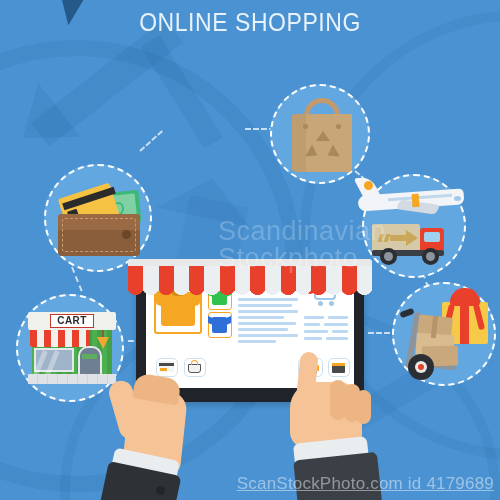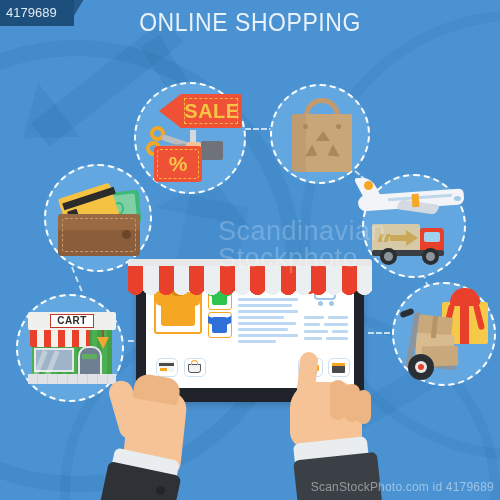--- a/index.html
+++ b/index.html
@@ -32,21 +32,21 @@
     position:absolute;top:0;left:0;width:74px;height:26px;background:#1d4f7c;
     color:#dfe9f2;font-size:13px;line-height:26px;padding-left:6px;box-sizing:border-box;
   }
   .wm-tag-fold{
     position:absolute;top:0;left:62px;width:0;height:0;
     border-left:26px solid #1d4f7c;border-bottom:26px solid transparent;
     transform:rotate(-14deg);transform-origin:top left;opacity:.85;
   }
   .wm-bottom{
     position:absolute;right:6px;bottom:6px;color:rgba(255,255,255,.45);
-    font-size:12px;letter-spacing:.2px;white-space:nowrap;
+    font-size:17px;letter-spacing:.2px;white-space:nowrap;text-decoration:underline;
   }
   .wm-center{
     position:absolute;left:218px;top:218px;width:300px;
     color:rgba(255,255,255,.22);font-size:27px;line-height:27px;
     letter-spacing:.5px;pointer-events:none;
   }
 
   
   .bubble{position:absolute;border-radius:50%;background:#63a7e0;
           border:2px dashed #ffffff;box-sizing:border-box;}
@@ -115,41 +115,20 @@
   <div class="title">ONLINE SHOPPING</div>
 
   <div class="link" style="left:245px;top:128px;width:30px;"></div>
   <div class="link" style="left:140px;top:150px;width:30px;transform:rotate(-42deg);transform-origin:left center;"></div>
   <div class="link" style="left:355px;top:170px;width:30px;transform:rotate(40deg);transform-origin:left center;"></div>
   <div class="link" style="left:72px;top:266px;width:26px;transform:rotate(68deg);transform-origin:left center;"></div>
   <div class="link" style="left:420px;top:262px;width:26px;transform:rotate(72deg);transform-origin:left center;"></div>
   <div class="link" style="left:128px;top:340px;width:22px;"></div>
   <div class="link" style="left:368px;top:332px;width:22px;"></div>
 
-  <div class="bubble" style="left:134px;top:82px;width:112px;height:112px;">
-
-    <div class="abs" style="left:54px;top:46px;width:6px;height:46px;background:#d7d8da;"></div>
-
-    <div class="abs" style="left:44px;top:10px;width:62px;height:34px;background:#ef5137;border-radius:2px;"></div>
-    <div class="tri" style="left:23px;top:10px;border-top:17px solid transparent;border-bottom:17px solid transparent;border-right:22px solid #ef5137;"></div>
-    <div class="abs" style="left:48px;top:14px;width:54px;height:26px;border:1px dashed #f6b93b;box-sizing:border-box;"></div>
-    <div class="abs" style="left:48px;top:16px;width:56px;text-align:center;color:#f6c445;font-size:20px;font-weight:bold;line-height:22px;letter-spacing:.5px;">SALE</div>
-
-    <div class="abs rnd skin" style="left:48px;top:58px;width:19px;height:17px;border-radius:5px;"></div>
-    <div class="abs" style="left:65px;top:57px;width:22px;height:19px;background:#6f7379;border-radius:2px;"></div>
-
-    <div class="abs rnd" style="left:14px;top:42px;width:15px;height:15px;border:4px solid #f5a623;box-sizing:border-box;"></div>
-    <div class="abs rnd" style="left:10px;top:57px;width:15px;height:15px;border:4px solid #f5a623;box-sizing:border-box;"></div>
-    <div class="abs" style="left:26px;top:50px;width:26px;height:6px;background:#b9bcc2;transform:rotate(18deg);transform-origin:left center;border-radius:2px;"></div>
-    <div class="abs" style="left:24px;top:62px;width:26px;height:6px;background:#9ea2a8;transform:rotate(-6deg);transform-origin:left center;border-radius:2px;"></div>
-
-    <div class="abs" style="left:18px;top:62px;width:48px;height:36px;background:#ef5137;border-radius:4px;"></div>
-    <div class="abs" style="left:21px;top:65px;width:42px;height:30px;border:1px dashed #f6b93b;box-sizing:border-box;border-radius:3px;"></div>
-    <div class="abs" style="left:21px;top:64px;width:42px;text-align:center;color:#f6c445;font-size:21px;font-weight:bold;line-height:32px;">%</div>
-  </div>
 
   <div class="bubble" style="left:270px;top:84px;width:100px;height:100px;">
     <div class="abs" style="left:32px;top:12px;width:36px;height:30px;border:5px solid #c49a6c;border-bottom:none;border-radius:18px 18px 0 0;box-sizing:border-box;"></div>
     <div class="abs" style="left:20px;top:28px;width:60px;height:58px;background:#c9a678;border-radius:2px 2px 4px 4px;"></div>
     <div class="abs" style="left:20px;top:28px;width:14px;height:58px;background:rgba(0,0,0,.05);"></div>
     <div class="abs rnd" style="left:31px;top:38px;width:5px;height:5px;background:#a8885c;"></div>
     <div class="abs rnd" style="left:64px;top:38px;width:5px;height:5px;background:#a8885c;"></div>
 
     <div class="abs" style="left:34px;top:45px;width:32px;height:30px;">
       <div class="tri" style="left:10px;top:0;border-left:7px solid transparent;border-right:7px solid transparent;border-bottom:10px solid #a8885c;"></div>
@@ -355,21 +334,20 @@
     <div class="abs skin" style="left:26px;top:0px;width:18px;height:56px;border-radius:9px;transform:rotate(6deg);"></div>
     <div class="abs skin" style="left:18px;top:30px;width:72px;height:66px;border-radius:26px 24px 12px 16px;"></div>
     <div class="abs skin2" style="left:58px;top:28px;width:16px;height:40px;border-radius:8px;"></div>
     <div class="abs skin2" style="left:72px;top:32px;width:16px;height:38px;border-radius:8px;"></div>
     <div class="abs skin2" style="left:84px;top:38px;width:15px;height:34px;border-radius:8px;"></div>
     <div class="abs cuff" style="left:22px;top:88px;width:74px;height:24px;border-radius:6px;transform:rotate(-6deg);"></div>
     <div class="abs sleeve2" style="left:24px;top:104px;width:84px;height:58px;border-radius:6px;transform:rotate(-6deg);"></div>
   </div>
 
   <div class="wm-tag-fold"></div>
-  <div class="wm-tag">4179689</div>
 
   <div class="wm-center">
     <div>Scandinavian</div>
     <div>Stockphoto</div>
   </div>
 
   <div class="wm-bottom">ScanStockPhoto.com id 4179689</div>
 
 </div>
 

